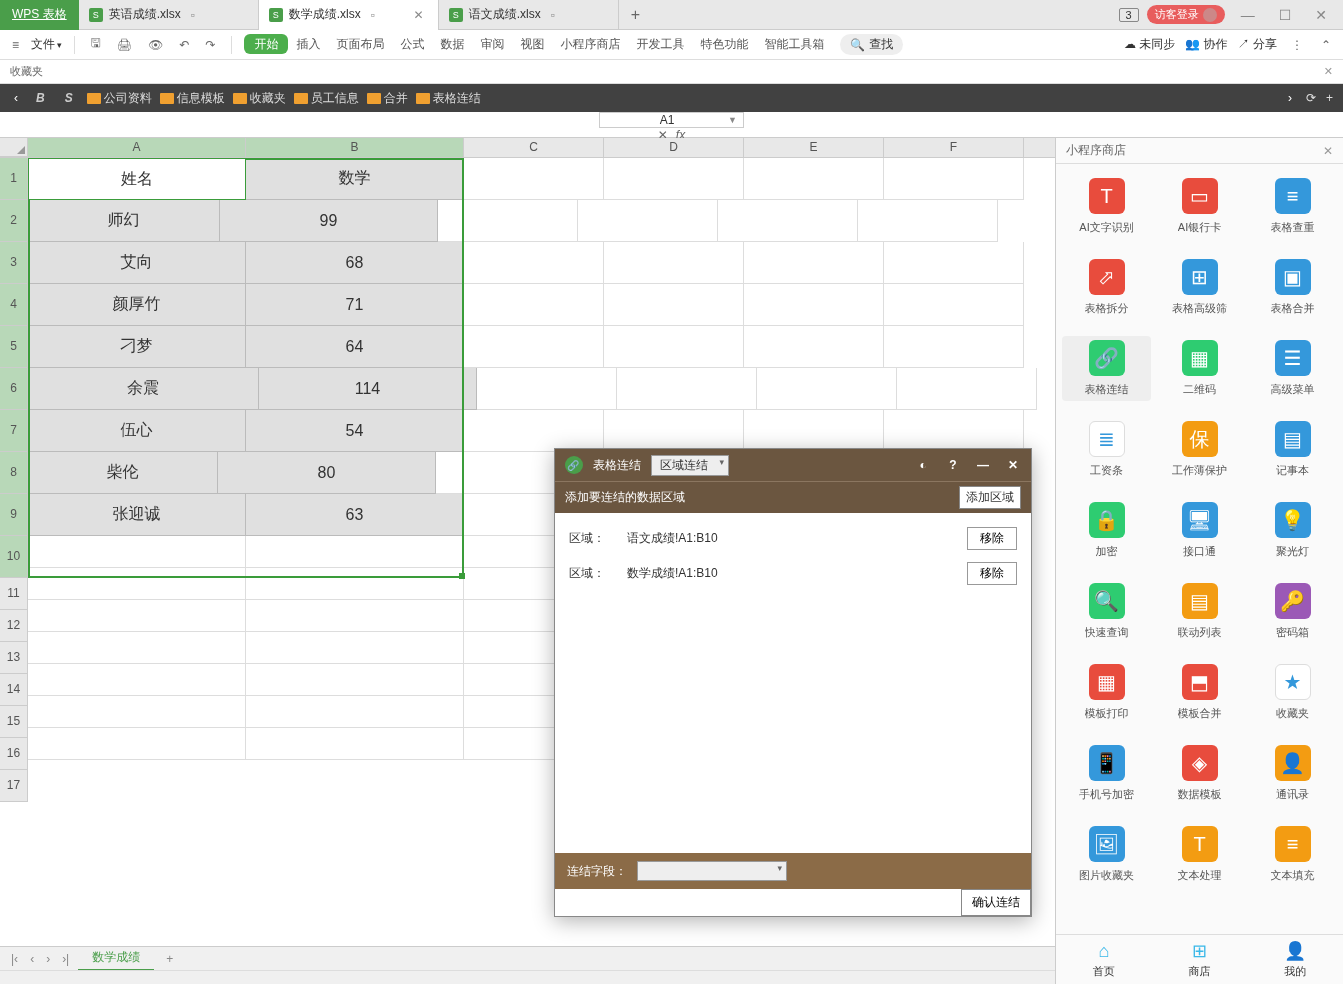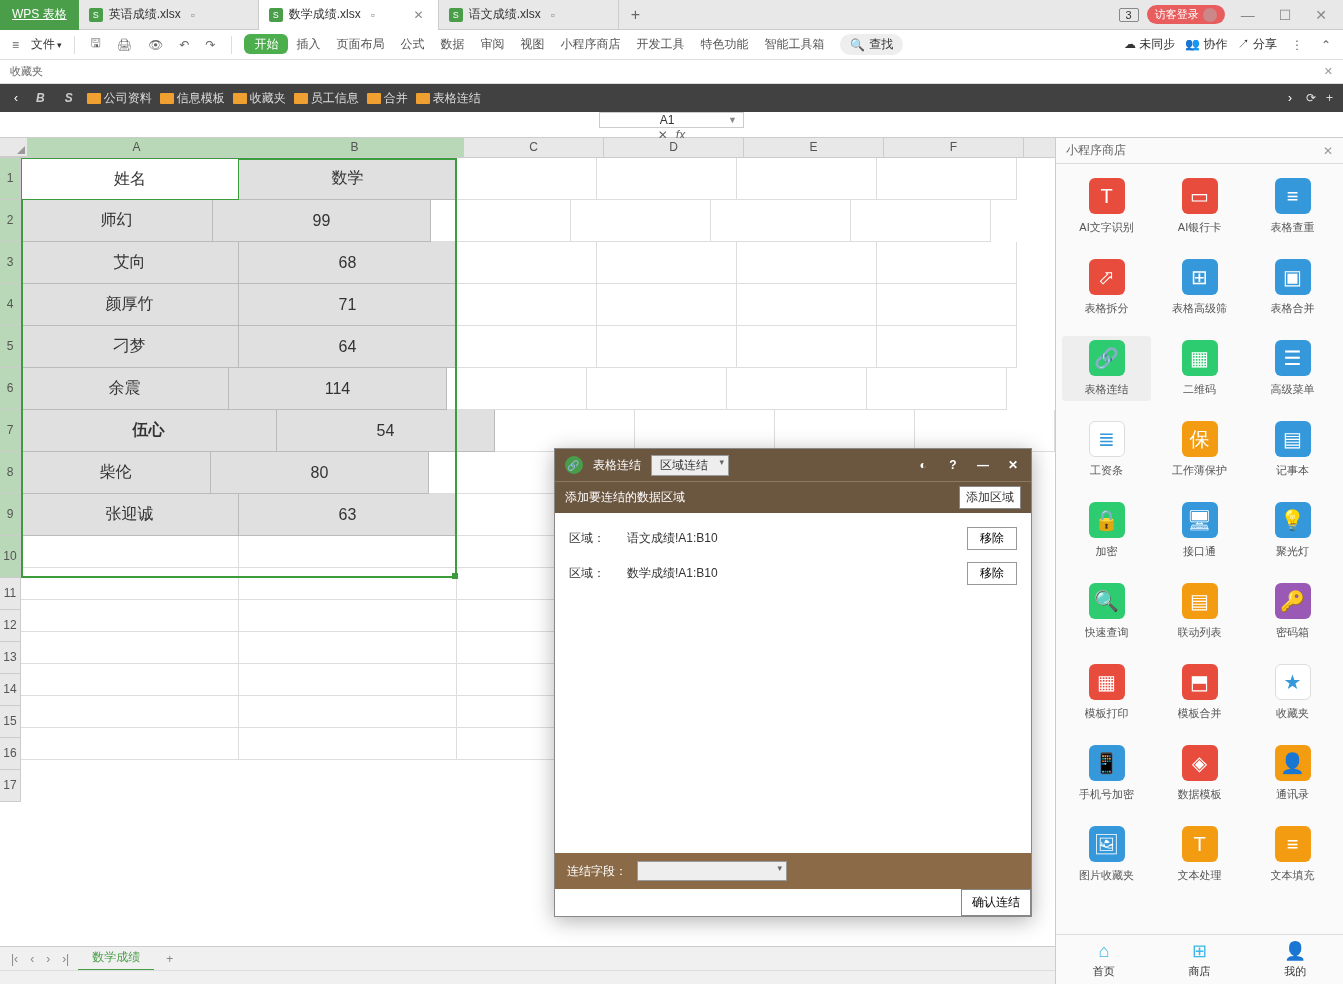--- a/index.html
+++ b/index.html
@@ -303,29 +303,29 @@
           </div>
           <div class="cell-row">
             <div class="cell data" style="width: 218px;">刁梦</div>
             <div class="cell data" style="width: 218px;">64</div>
             <div class="cell" style="width: 140px;"></div>
             <div class="cell" style="width: 140px;"></div>
             <div class="cell" style="width: 140px;"></div>
             <div class="cell" style="width: 140px;"></div>
           </div>
           <div class="cell-row">
-            <div class="cell data" style="width: 208px;">余震</div>
+            <div class="cell data" style="width: 231px;">余震</div>
             <div class="cell data" style="width: 218px;">114</div>
             <div class="cell" style="width: 140px;"></div>
             <div class="cell" style="width: 140px;"></div>
             <div class="cell" style="width: 140px;"></div>
             <div class="cell" style="width: 140px;"></div>
           </div>
           <div class="cell-row">
-            <div class="cell data" style="width: 256px; font-weight: bold;">伍心</div>
+            <div class="cell data" style="width: 218px;">伍心</div>
             <div class="cell data" style="width: 218px;">54</div>
             <div class="cell" style="width: 140px;"></div>
             <div class="cell" style="width: 140px;"></div>
             <div class="cell" style="width: 140px;"></div>
             <div class="cell" style="width: 140px;"></div>
           </div>
           <div class="cell-row">
             <div class="cell data" style="width: 190px;">柴伦</div>
             <div class="cell data" style="width: 218px;">80</div>
             <div class="cell" style="width: 140px;"></div>

